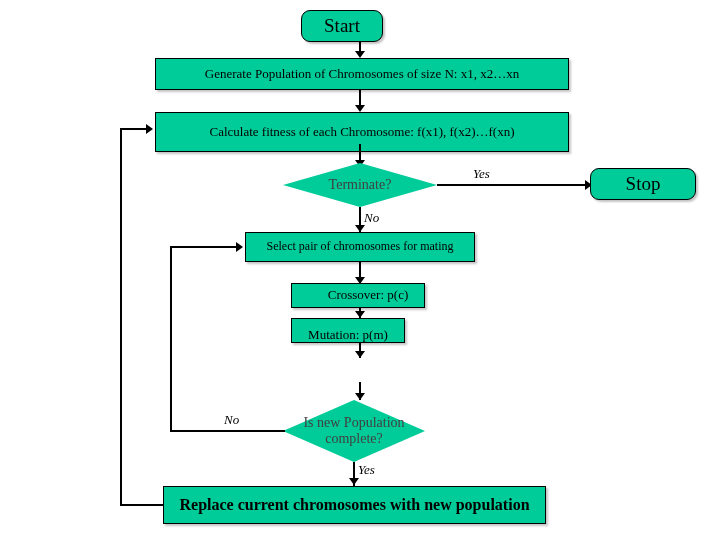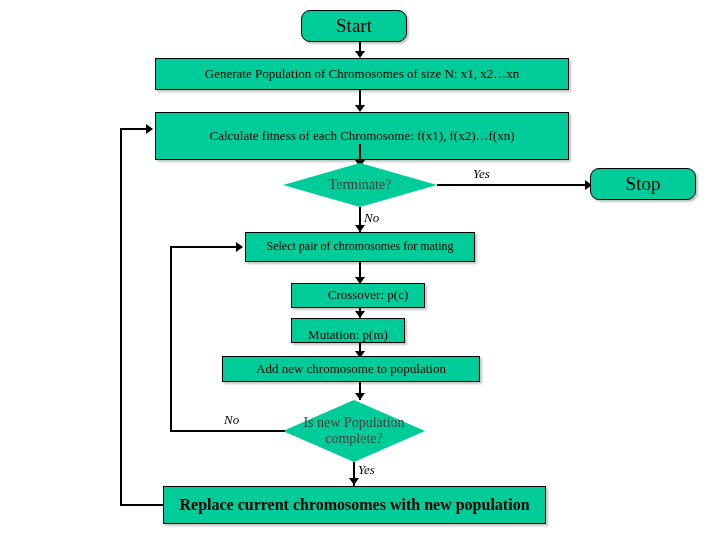--- a/index.html
+++ b/index.html
@@ -99,35 +99,35 @@
     font-size: 13px;
     color: #000000;
     white-space: nowrap;
   }
 </style>
 </head>
 <body>
 
 <div id="canvas">
 
-  <div class="node terminator t-start" style="left:301px; top:10px; width:106px; height:32px;">
+  <div class="node terminator t-start" style="left:301px; top:10px; width:82px; height:32px;">
     <span>Start</span>
   </div>
 
   <div class="ln ln-v" style="left:359px; top:42px; height:11px;"></div>
   <div class="arrow-down" style="left:355px; top:51px;"></div>
 
   <div class="node rect t-body" style="left:155px; top:58px; width:414px; height:32px;">
     <span>Generate Population of Chromosomes of size N: x1, x2…xn</span>
   </div>
 
   <div class="ln ln-v" style="left:359px; top:90px; height:20px;"></div>
   <div class="arrow-down" style="left:355px; top:105px;"></div>
 
-  <div class="node rect t-body" style="left:155px; top:112px; width:414px; height:48px;">
+  <div class="node rect t-body" style="left:155px; top:112px; width:414px; height:40px;">
     <span>Calculate fitness of each Chromosome: f(x1), f(x2)…f(xn)</span>
   </div>
 
   <div class="ln ln-v" style="left:359px; top:144px; height:22px;"></div>
   <div class="arrow-down" style="left:355px; top:160px;"></div>
 
   <div class="diamond-wrap" style="left:283px; top:163px; width:154px; height:44px;">
     <div class="diamond-shape"></div>
     <div class="diamond-label t-diamond">Terminate?</div>
   </div>
@@ -158,23 +158,20 @@
   <div class="ln ln-v" style="left:359px; top:308px; height:10px;"></div>
   <div class="arrow-down" style="left:355px; top:311px;"></div>
 
   <div class="node rect t-body" style="left:291px; top:318px; width:114px; height:25px;align-items:flex-end;">
     <span>Mutation: p(m)</span>
   </div>
 
   <div class="ln ln-v" style="left:359px; top:343px; height:15px;"></div>
   <div class="arrow-down" style="left:355px; top:351px;"></div>
 
-  <div class="node rect t-body" style="left:222px; top:356px; width:258px; height:26px;">
-    <span>Add new chromosome to population</span>
-  </div>
 
   <div class="ln ln-v" style="left:359px; top:382px; height:18px;"></div>
   <div class="arrow-down" style="left:355px; top:393px;"></div>
 
   <div class="diamond-wrap" style="left:283px; top:400px; width:142px; height:62px;">
     <div class="diamond-shape"></div>
     <div class="diamond-label t-diamond-sm">
       <div>
         <div>Is new Population</div>
         <div>complete?</div>

